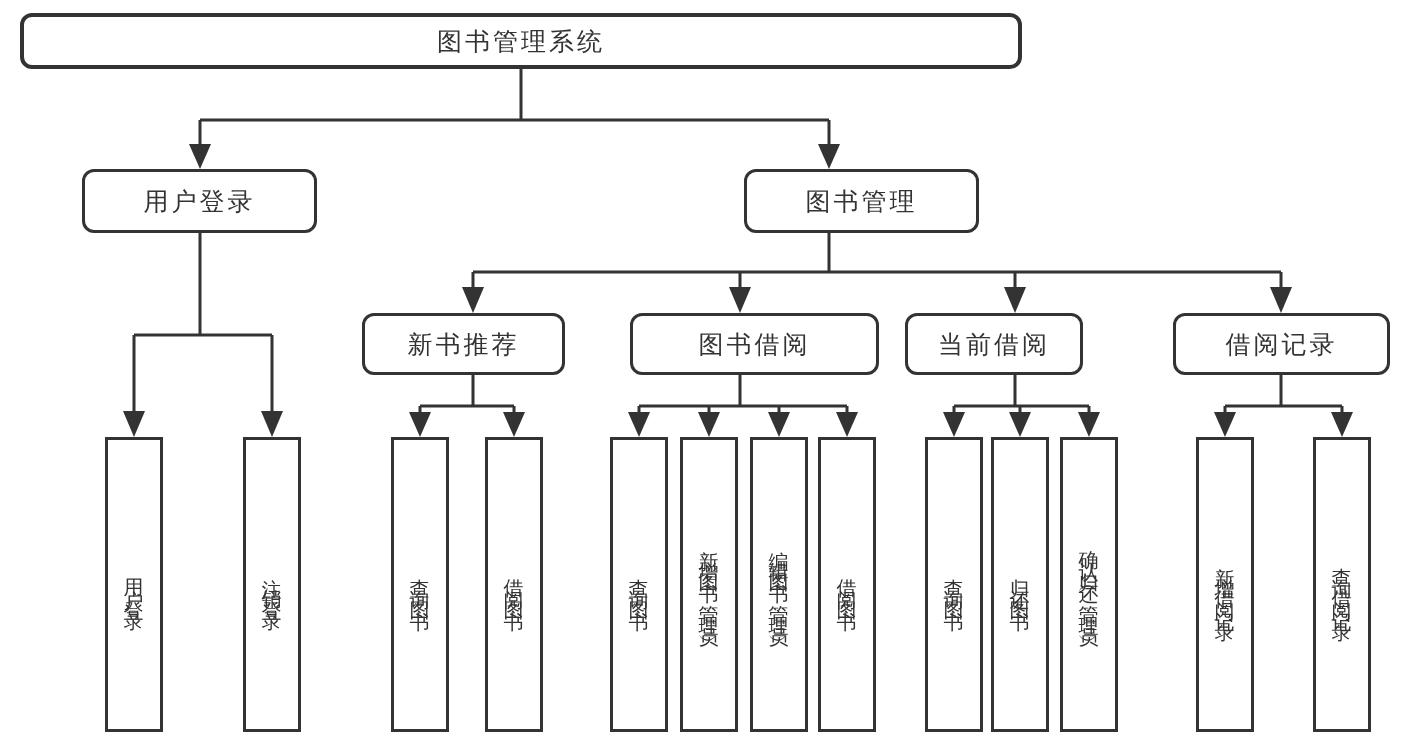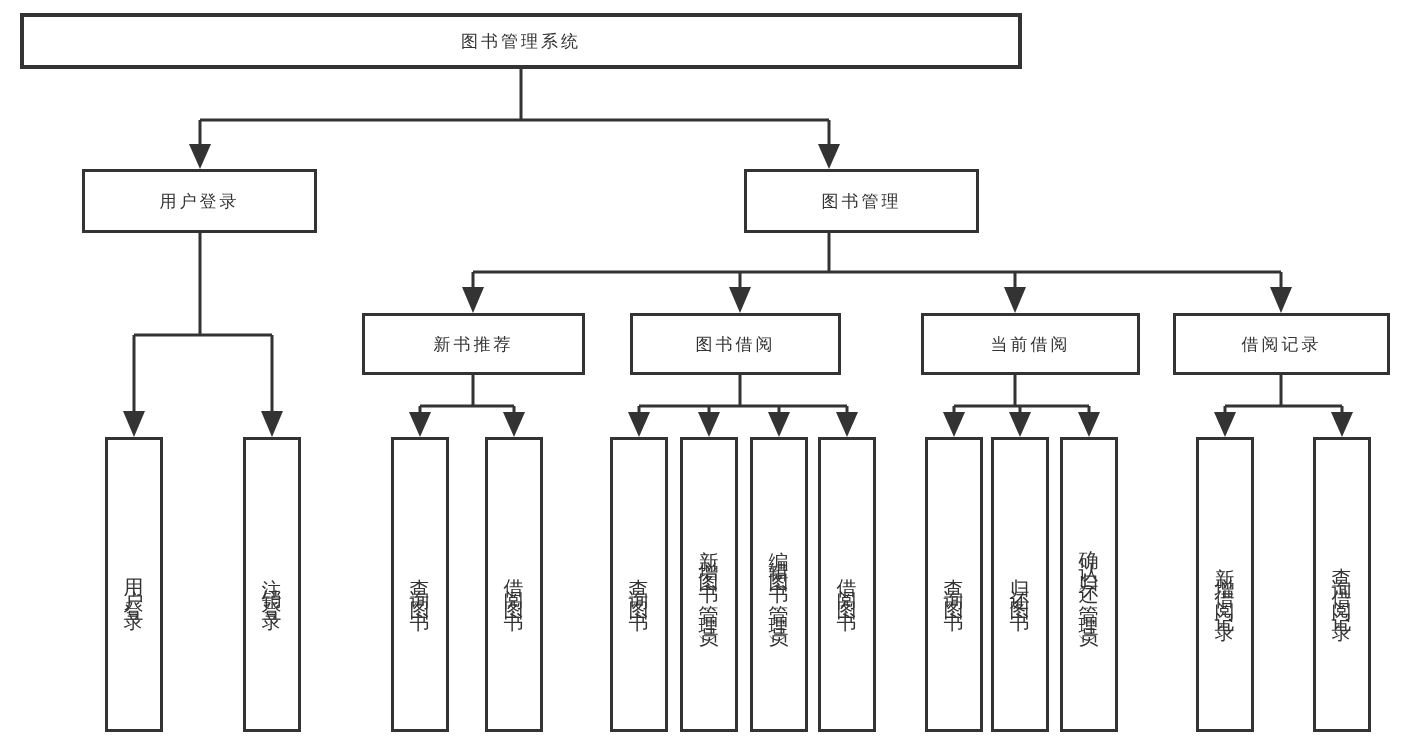--- a/index.html
+++ b/index.html
@@ -11,21 +11,21 @@
     font-family:"Liberation Sans","DejaVu Sans",sans-serif;
   }
   .connectors{position:absolute;left:0;top:0;}
   .connectors path{stroke:#333333;stroke-width:3;fill:none;}
   .connectors polygon{fill:#333333;stroke:none;}
   .node{
     position:absolute;box-sizing:border-box;
     background:#ffffff;border:3px solid #333333;color:#333333;
   }
   .hnode{display:flex;align-items:center;justify-content:center;
-    font-size:17px;letter-spacing:3px;white-space:nowrap;}
+    font-size:25px;letter-spacing:3px;white-space:nowrap;border-radius:12px;}
   .root{left:20px;top:13px;width:1002px;height:56px;border-width:4px;}
   .lvl2{top:169px;width:235px;height:64px;}
   .lvl3{top:313px;height:62px;}
   .leaf{
     top:437px;width:58px;height:295px;
     writing-mode:vertical-rl;text-orientation:mixed;
     font-size:20px;letter-spacing:11px;line-height:52px;text-align:center;
   }
   .watermark{
     position:absolute;right:5px;bottom:6px;z-index:10;
@@ -78,23 +78,23 @@
       <polygon points="1214,412 1236,412 1225,437"></polygon>
       <polygon points="1331,412 1353,412 1342,437"></polygon>
     </g>
   </svg>
 
   <div class="node hnode root">图书管理系统</div>
 
   <div class="node hnode lvl2" style="left:82px;">用户登录</div>
   <div class="node hnode lvl2" style="left:712px;margin-left:32px;">图书管理</div>
 
-  <div class="node hnode lvl3" style="left:362px;width:223px;">新书推荐</div>
-  <div class="node hnode lvl3" style="left:630px;width:211px;">图书借阅</div>
-  <div class="node hnode lvl3" style="left:905px;width:219px;margin-left:16px;">当前借阅</div>
+  <div class="node hnode lvl3" style="left:362px;width:203px;">新书推荐</div>
+  <div class="node hnode lvl3" style="left:630px;width:249px;">图书借阅</div>
+  <div class="node hnode lvl3" style="left:905px;width:178px;">当前借阅</div>
   <div class="node hnode lvl3" style="left:1173px;width:217px;">借阅记录</div>
 
   <div class="node leaf" style="left:105px;">用户登录</div>
   <div class="node leaf" style="left:243px;">注销登录</div>
 
   <div class="node leaf" style="left:391px;">查询图书</div>
   <div class="node leaf" style="left:485px;">借阅图书</div>
 
   <div class="node leaf" style="left:610px;">查询图书</div>
   <div class="node leaf" style="left:680px;">新增图书（管理员）</div>

